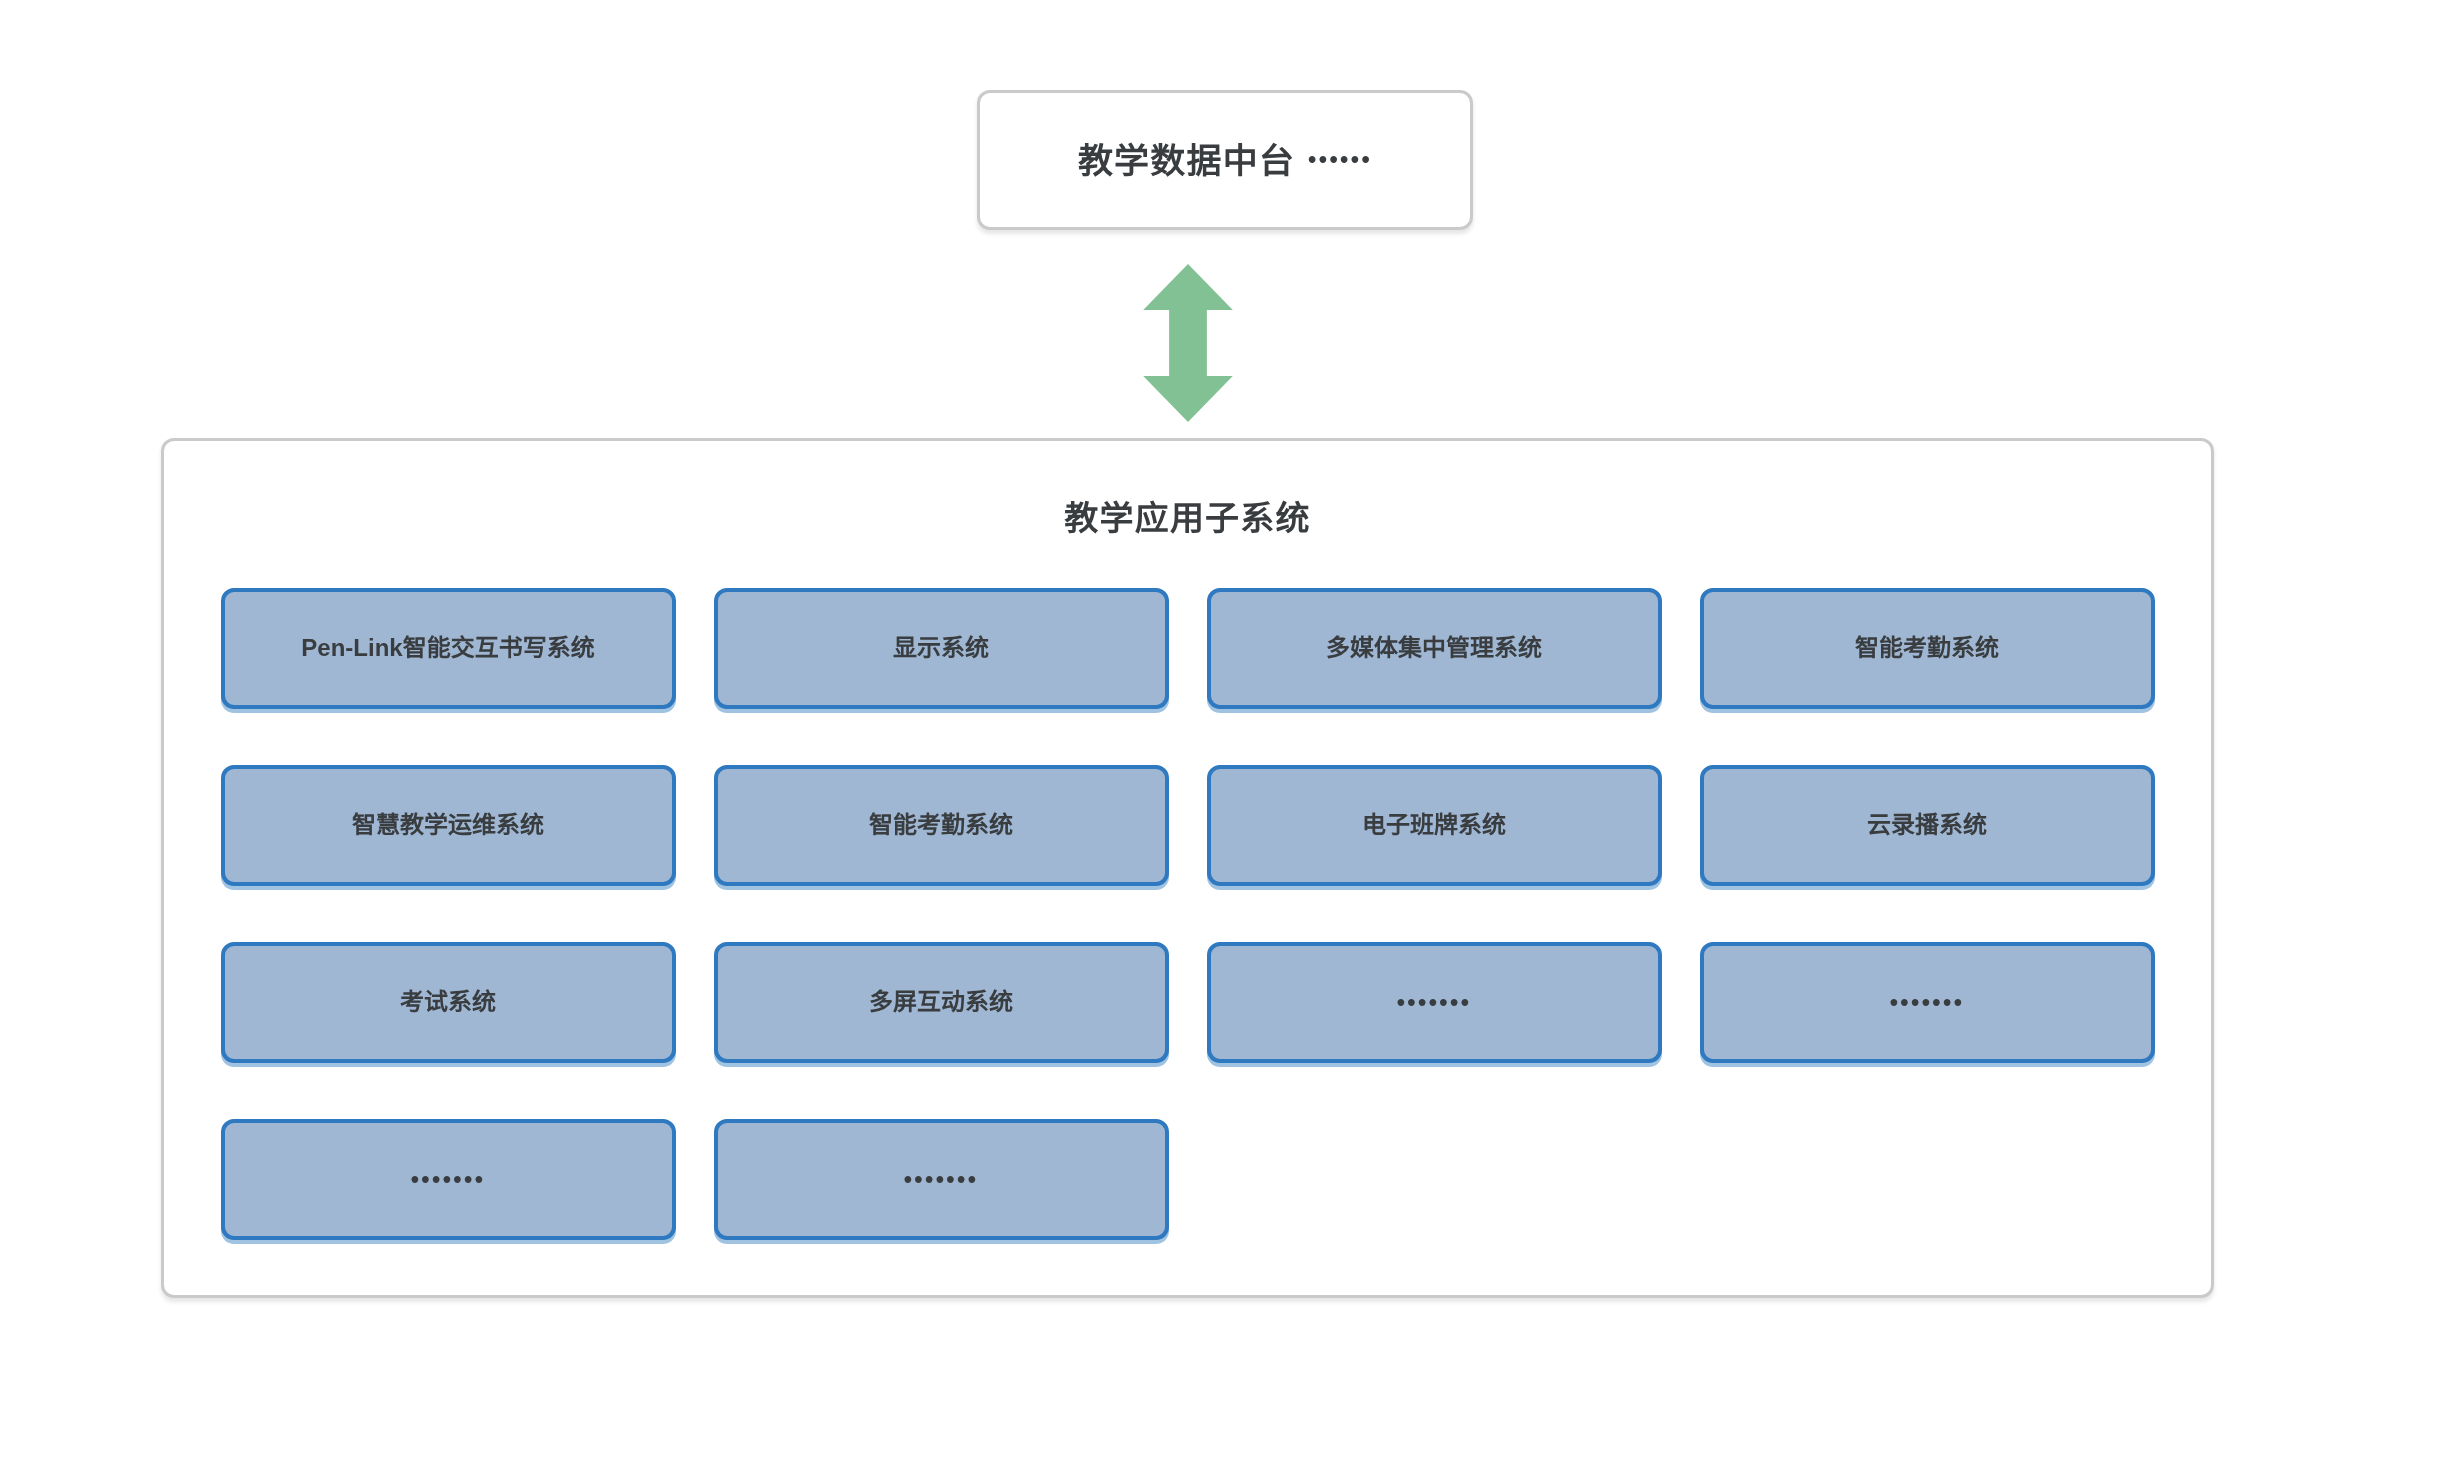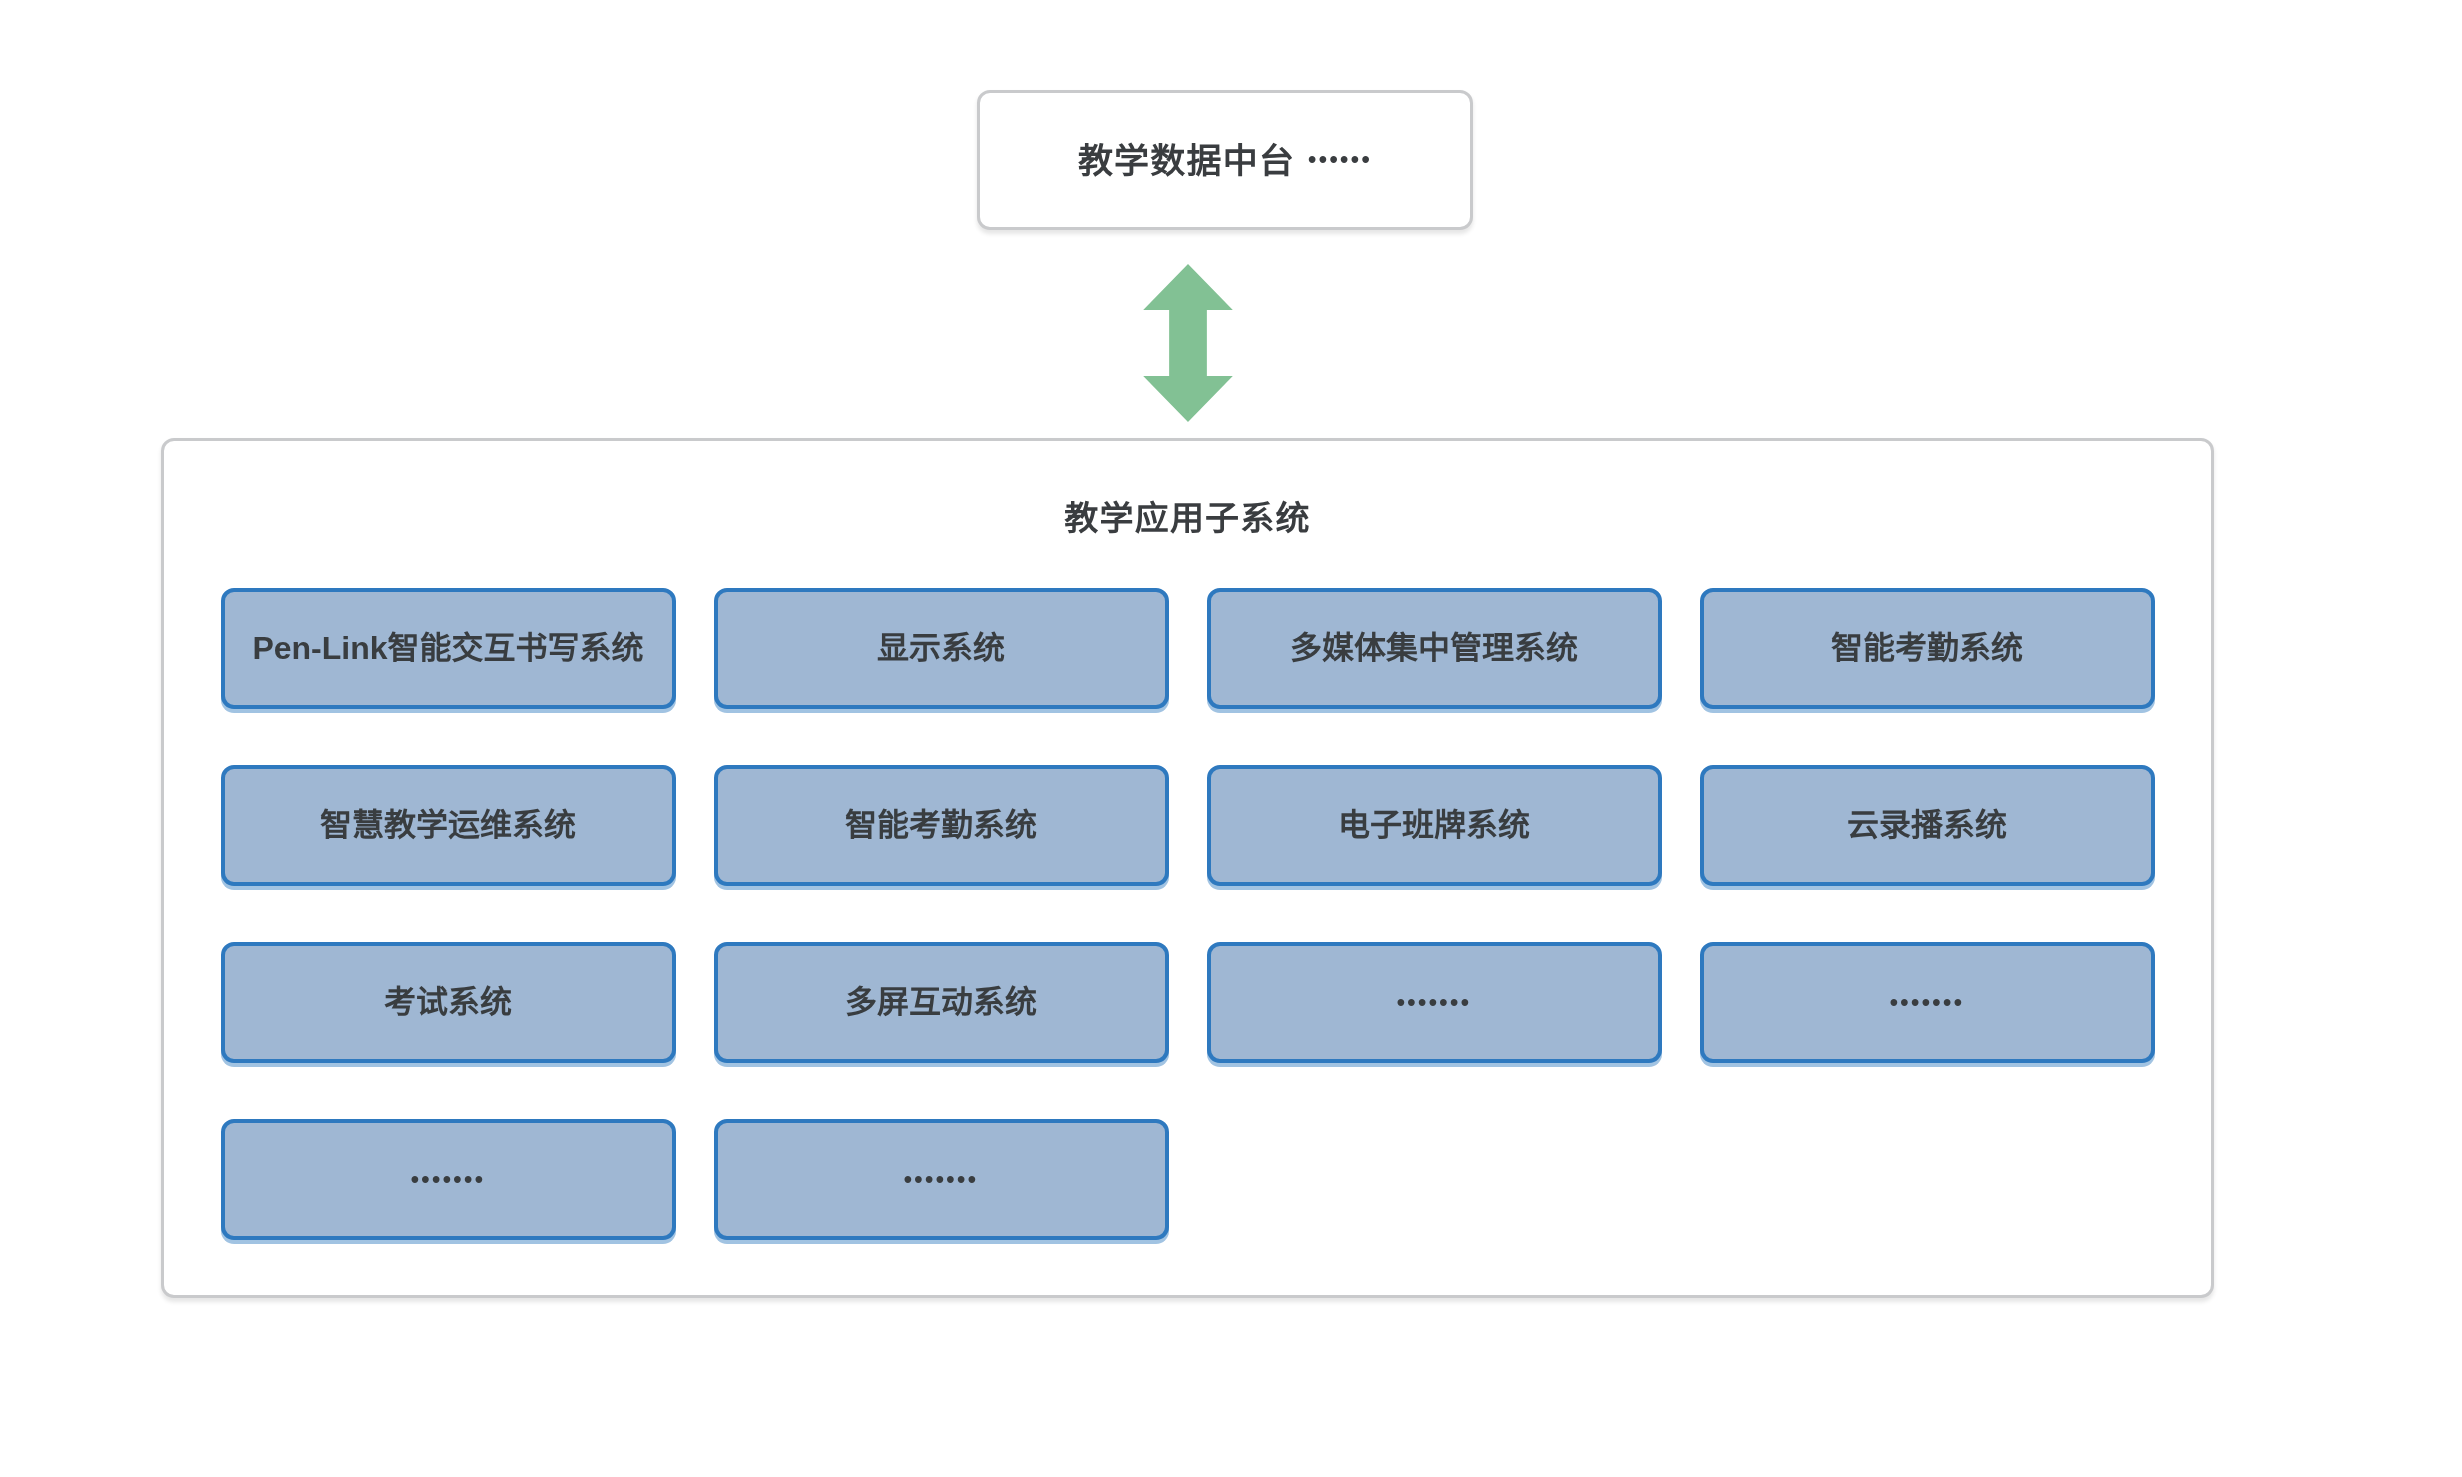--- a/index.html
+++ b/index.html
@@ -92,21 +92,21 @@
   }
   .cell {
     background: #9fb7d3;
     border: 4.7px solid #2e79bf;
     border-radius: 13px;
     box-shadow: 0 4.1px 0 rgba(46,121,191,0.45);
     display: flex;
     align-items: center;
     justify-content: center;
     text-align: center;
-    font-size: 32px;
+    font-size: 24px;
     font-weight: bold;
     color: #393d40;
     line-height: 1.1;
     padding: 0 11.8px;
   }
   .cell.dots-cell { font-size: 23.6px; letter-spacing: 2.4px; }
 </style>
 </head>
 <body>
 

